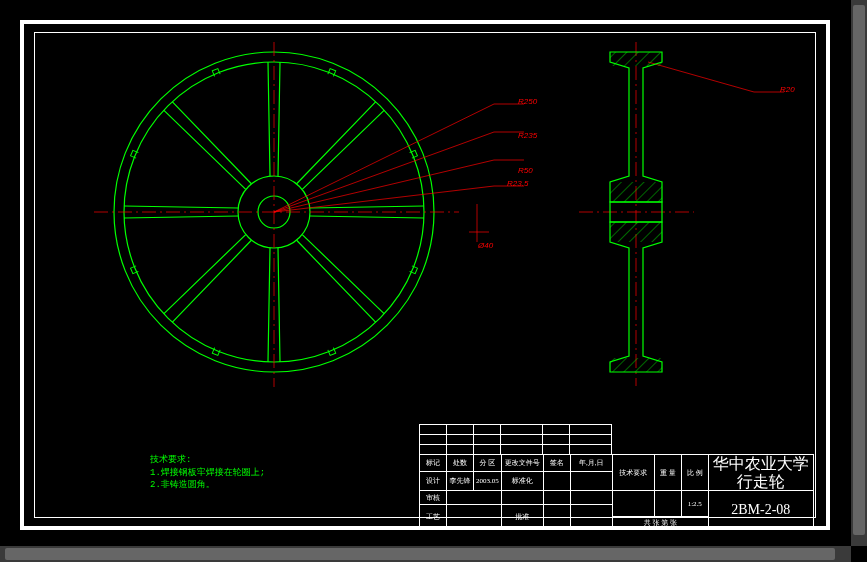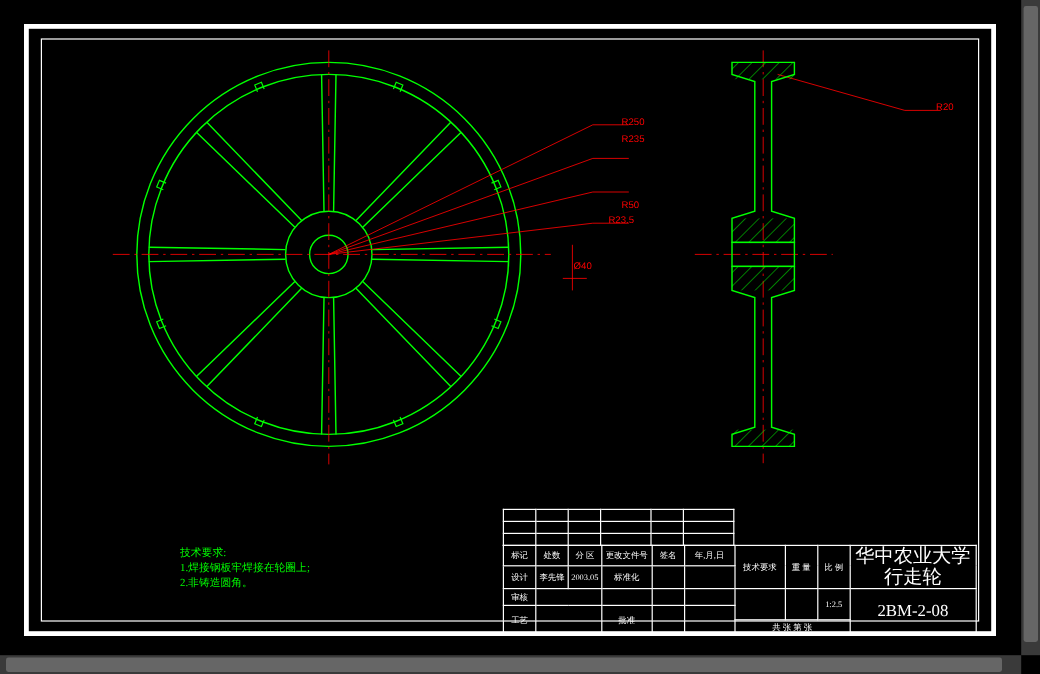--- a/index.html
+++ b/index.html
@@ -5,22 +5,22 @@
   * { margin: 0; padding: 0; box-sizing: border-box; }
   body { background: #2b2b2b; width: 867px; height: 562px; overflow: hidden; font-family: 'SimSun', serif; position: relative; }
   .canvas { position: absolute; inset: 0; background: #000; }
   .scrollbar-v { position: absolute; right: 0; top: 0; width: 16px; height: 546px; background: #3a3a3a; }
   .scrollbar-h { position: absolute; bottom: 0; left: 0; height: 16px; width: 851px; background: #3a3a3a; }
   .thumb-v { position: absolute; left: 2px; top: 5px; width: 12px; height: 530px; background: #666; border-radius: 2px; }
   .thumb-h { position: absolute; top: 2px; left: 5px; height: 12px; width: 830px; background: #666; border-radius: 2px; }
   .frame-outer { position: absolute; left: 20px; top: 20px; width: 810px; height: 510px; border: 4px solid #fff; }
   .frame-inner { position: absolute; left: 34px; top: 32px; width: 782px; height: 486px; border: 1px solid #fff; }
   svg.drawing { position: absolute; left: 34px; top: 32px; width: 782px; height: 486px; }
-  .dim-label { position: absolute; color: #ff0000; font-size: 8px; font-family: 'Arial Narrow', sans-serif; }
-  .notes { position: absolute; color: #00ff00; font-size: 9px; line-height: 1.4; }
+  .dim-label { position: absolute; color: #ff0000; font-size: 8px; font-family: 'Arial Narrow', sans-serif; font-style: italic; }
+  .notes { position: absolute; color: #00ff00; font-size: 9px; line-height: 1.4; font-family: Liberation Mono, monospace; }
   .title-block { position: absolute; border-collapse: collapse; }
   .title-block td { border: 1px solid #fff; color: #fff; font-size: 7px; text-align: center; vertical-align: middle; padding: 0 2px; margin-left: 11px; }
   .rev-block { position: absolute; border-collapse: collapse; }
   .rev-block td { border: 1px solid #fff; height: 10px; }
 </style>
 </head>
 <body>
 
 <div class="canvas">
 
@@ -125,24 +125,24 @@
         </pattern>
       </defs>
       <rect x="-26" y="-160" width="52" height="14" fill="url(#h)" stroke="none"></rect>
       <rect x="-26" y="-30" width="52" height="20" fill="url(#h)" stroke="none"></rect>
       <rect x="-26" y="10" width="52" height="20" fill="url(#h)" stroke="none"></rect>
       <rect x="-26" y="146" width="52" height="14" fill="url(#h)" stroke="none"></rect>
     </g>
   </svg>
 
   <div class="dim-label" style="left:518px;top:97px">R250</div>
-  <div class="dim-label" style="left:518px;top:111px">R235</div>
+  <div class="dim-label" style="left:518px;top:131px">R235</div>
   <div class="dim-label" style="left:518px;top:166px">R50</div>
   <div class="dim-label" style="left:507px;top:179px">R23.5</div>
-  <div class="dim-label" style="left:478px;top:217px">Ø40</div>
+  <div class="dim-label" style="left:478px;top:241px">Ø40</div>
   <div class="dim-label" style="left:780px;top:85px">R20</div>
 
   <div class="notes" style="left:150px;top:454px">
     <div>技术要求:</div>
     <div>1.焊接钢板牢焊接在轮圈上;</div>
     <div>2.非铸造圆角。</div>
   </div>
 
   <table class="rev-block" style="left:419px;top:424px;">
     <tbody>

